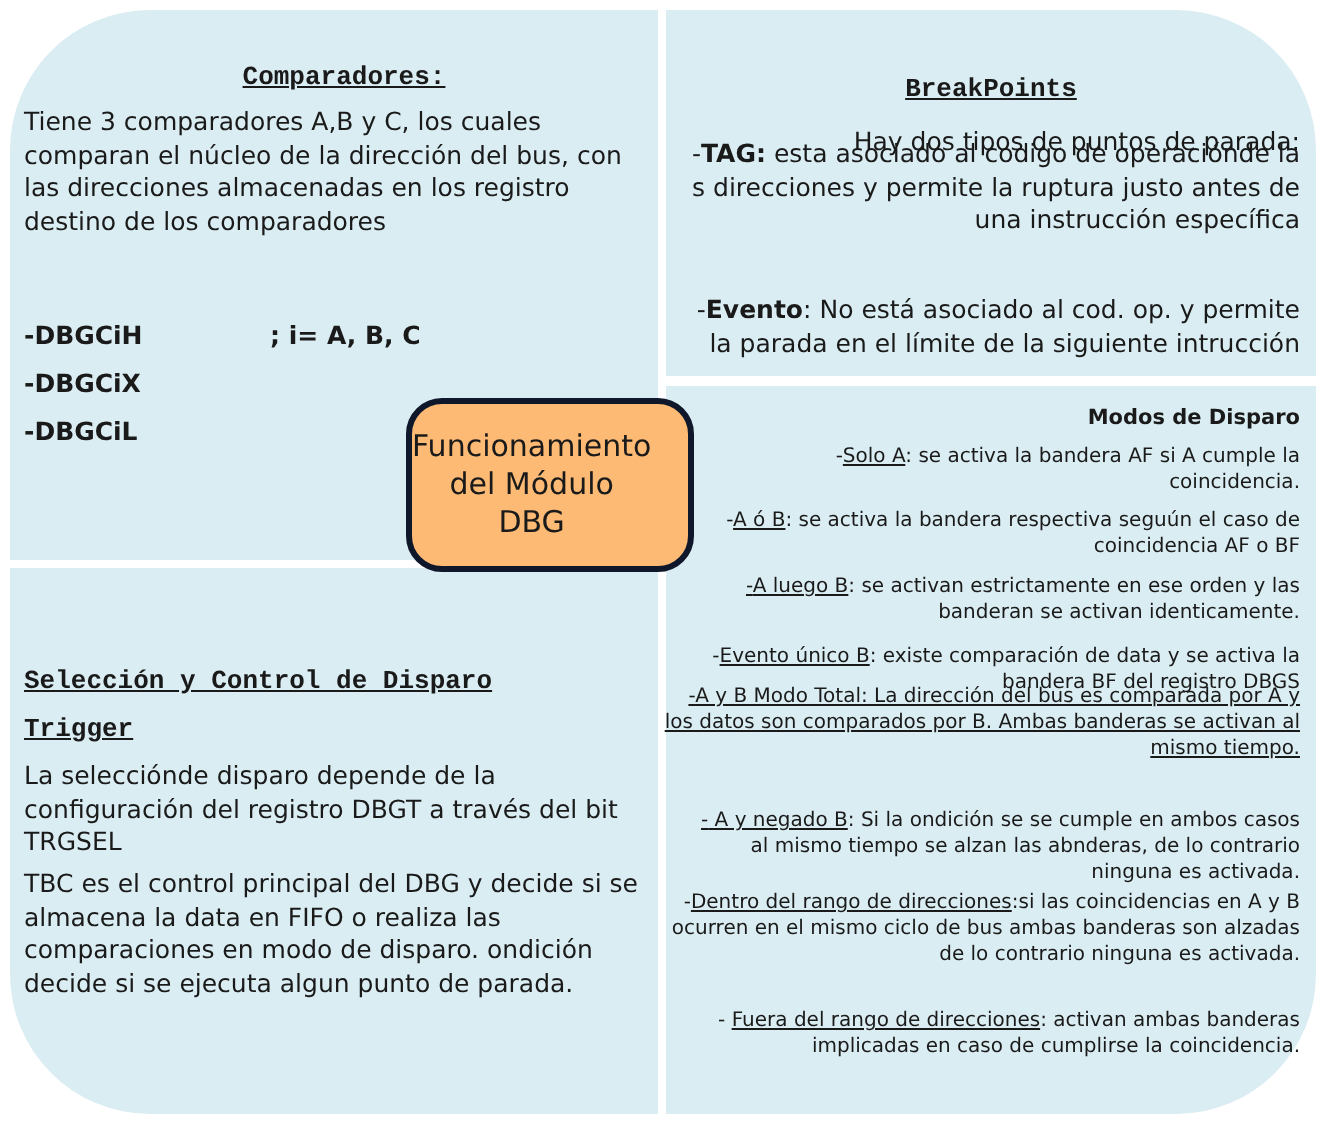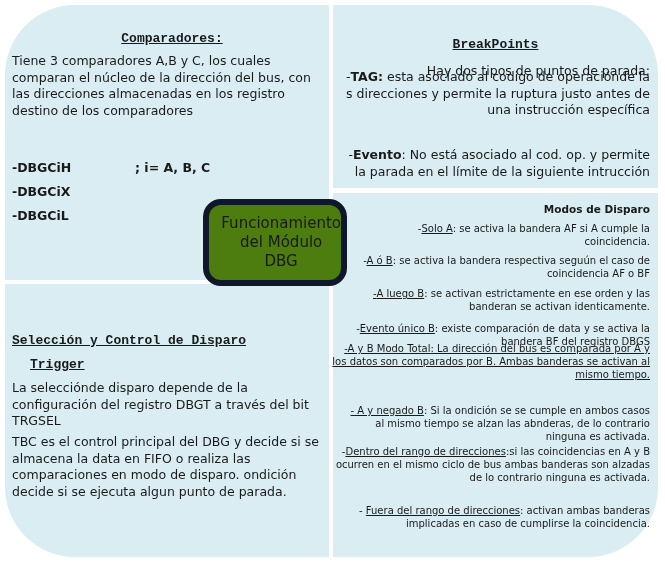--- a/index.html
+++ b/index.html
@@ -33,28 +33,28 @@
   #m0 { top:29px; width:300px; }
   #m1 { top:61px; width:320px; }
   #m2 { top:94px; width:320px; }
   #m3 { top:129px; width:320px; }
   #m4 { top:149px; width:320px;text-decoration:underline; }
   #m5 { top:211px; width:300px; }
   #m6 { top:252px; width:320px;margin-left:10px; }
   #m7 { top:311px; width:320px; }
 
   #bl-title { position:absolute; left:7px; top:49px; }
-  #bl-trigger { position:absolute; left:7px; top:73px;margin-left:18px; }
+  #bl-trigger { position:absolute; left:7px; top:73px; }
   #bl-p1 { position:absolute; left:7px; top:96px; width:312px; }
   #bl-p2 { position:absolute; left:7px; top:150px; width:312px; }
 
   #center {
     position:absolute; left:203px; top:199px; width:144px; height:87px;
-    background:#4d7c0f; border:6px solid #0f172a; border-radius:18px; box-sizing:border-box;
-    display:flex; align-items:center; justify-content:flex-end; text-align:center;
+    background:#fdba74; border:3px solid #0f172a; border-radius:18px; box-sizing:border-box;
+    display:flex; align-items:center; justify-content:flex-start; text-align:center;
     font-size:15px; line-height:19px; color:#1a1a1a;
   }
 </style>
 </head>
 <body>
 
 <div class="quad" id="q-tl">
   <div id="tl-title" class="h-title">Comparadores:</div>
   <div id="tl-desc" class="txt">Tiene 3 comparadores A,B y C, los cuales comparan el núcleo de la dirección del bus,  con las direcciones almacenadas en los registro destino de los comparadores</div>
   <div id="reg-1" class="reg">-DBGCiH</div>

